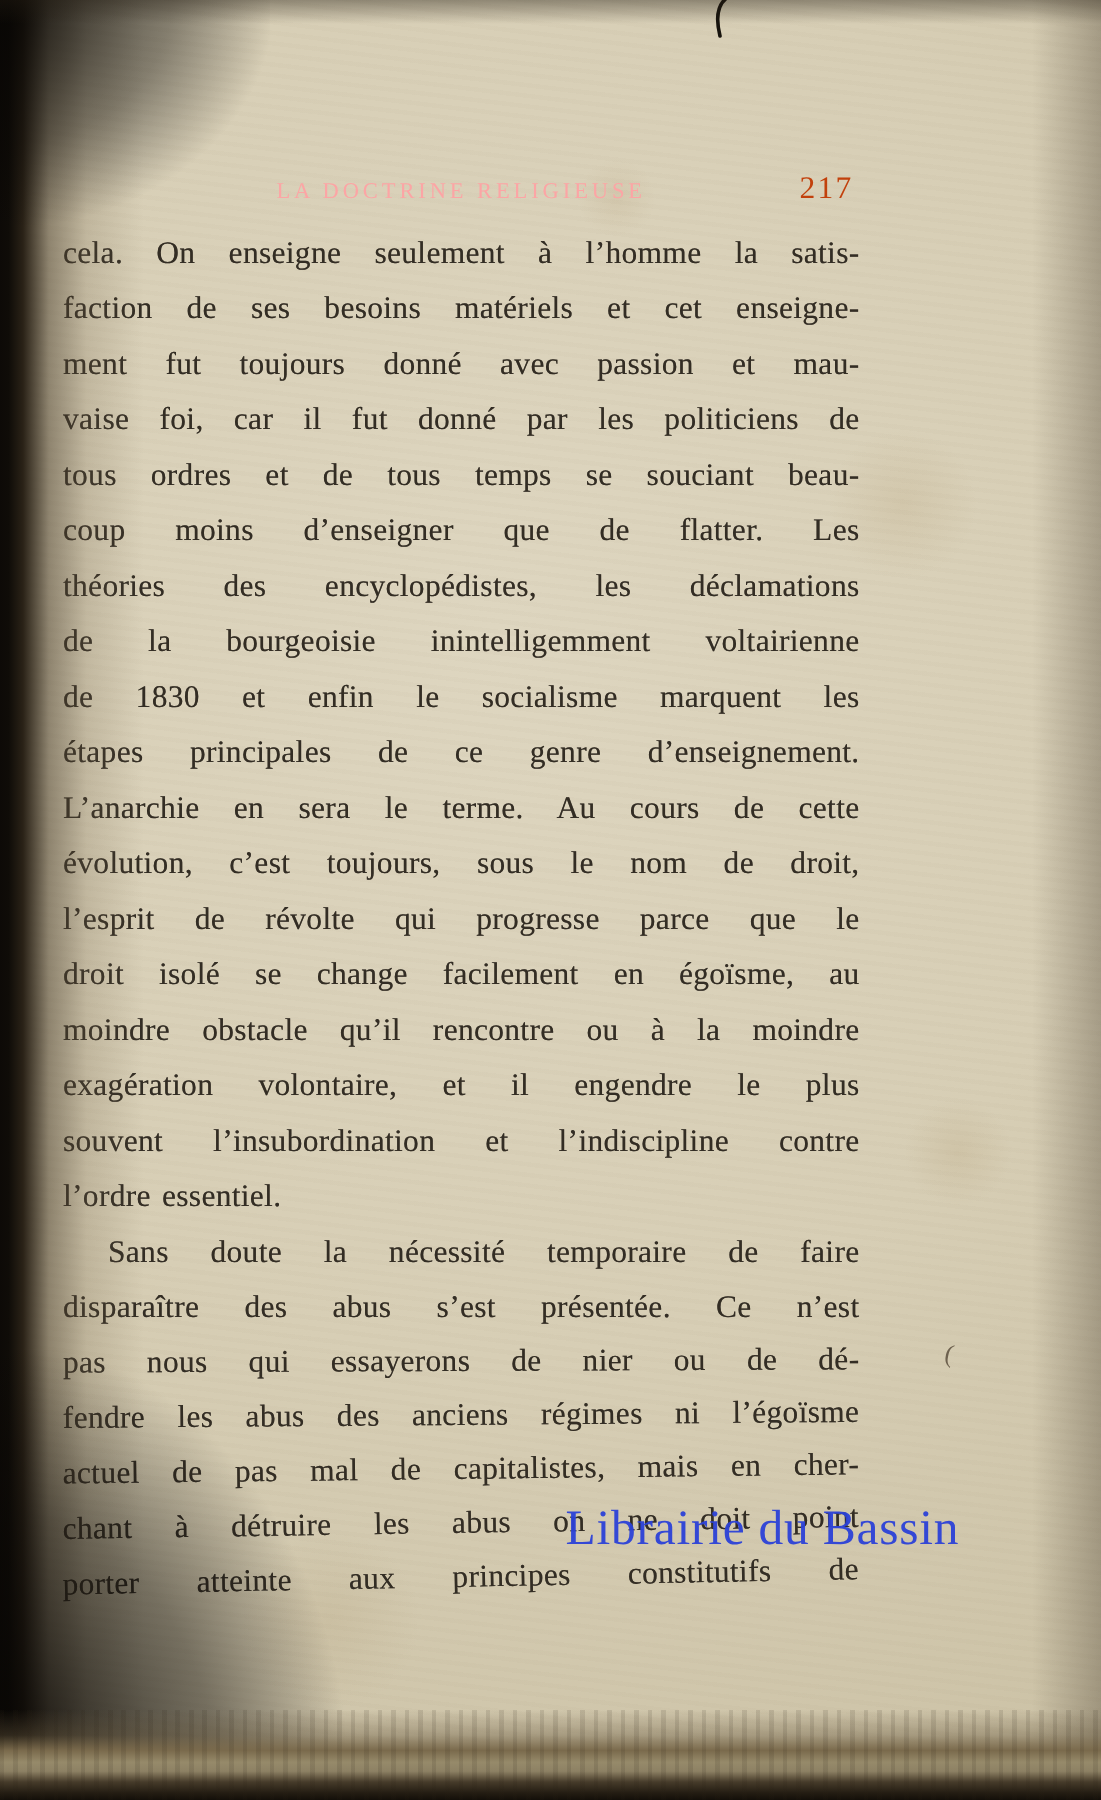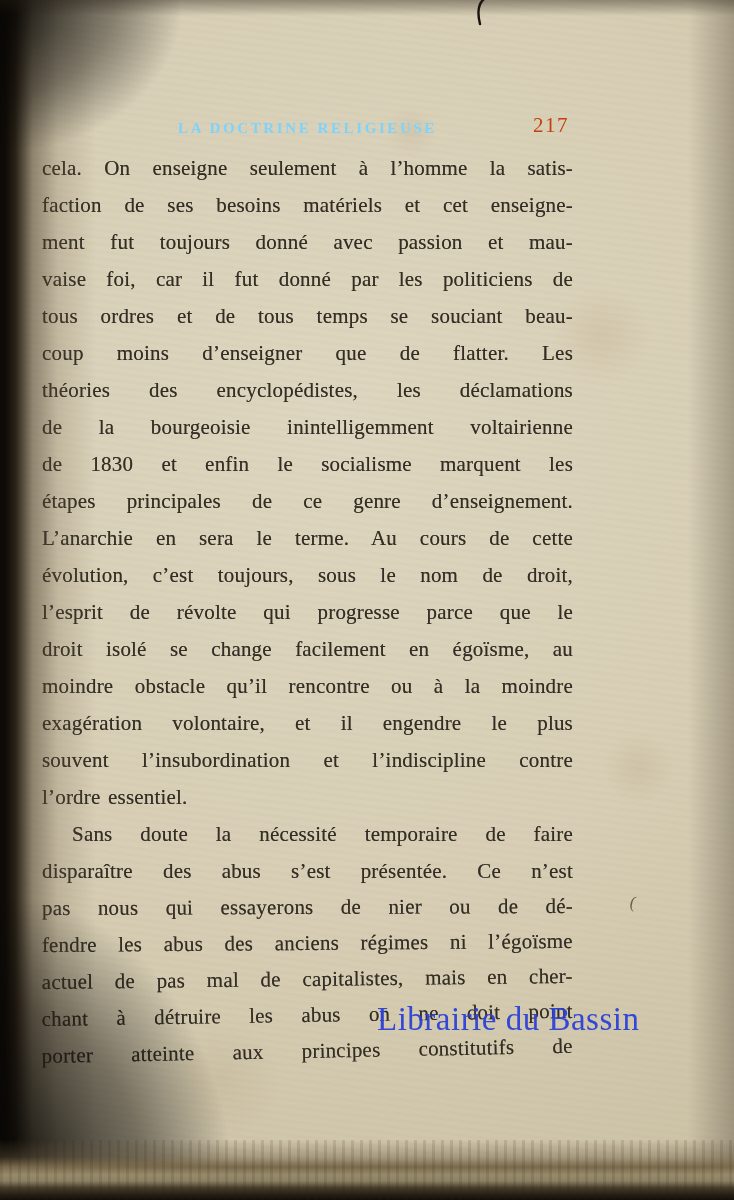--- a/index.html
+++ b/index.html
@@ -16,21 +16,21 @@
       radial-gradient(circle 50px at 82% 28%, rgba(155,125,75,0.12), rgba(155,125,75,0) 100%),
       radial-gradient(circle 36px at 87% 64%, rgba(150,120,70,0.12), rgba(150,120,70,0) 100%),
       radial-gradient(circle 60px at 30% 90%, rgba(140,112,66,0.10), rgba(140,112,66,0) 100%),
       radial-gradient(circle 26px at 56% 11%, rgba(150,118,70,0.10), rgba(150,118,70,0) 100%),
       radial-gradient(ellipse 130% 90% at 45% 35%, #ded6c0 0%, #d7ceb5 45%, #ccc2a6 80%, #bdb295 100%);
   }
   
   .header { position: absolute; left: 42px; top: 112px; width: 531px; height: 34px; z-index: 2; }
   .header-title {
     position: absolute; left: 0; right: 0; top: 8px; text-align: center;
-    font-size: 15px; letter-spacing: 2.6px; color: #7dd3fc; font-weight: bold;
+    font-size: 15px; letter-spacing: 2.6px; color: #fca5a5;
   }
   .page-number {
     position: absolute; right: 4px; top: 1px;
     font-size: 21px; letter-spacing: 1.5px; color: #c2410c;
   }
   
   .text-block {
     position: absolute; left: 42px; top: 150px; width: 531px; z-index: 2;
     color: #332d24; font-size: 21px; line-height: 37px;
     letter-spacing: 0.2px; word-spacing: 2px;

